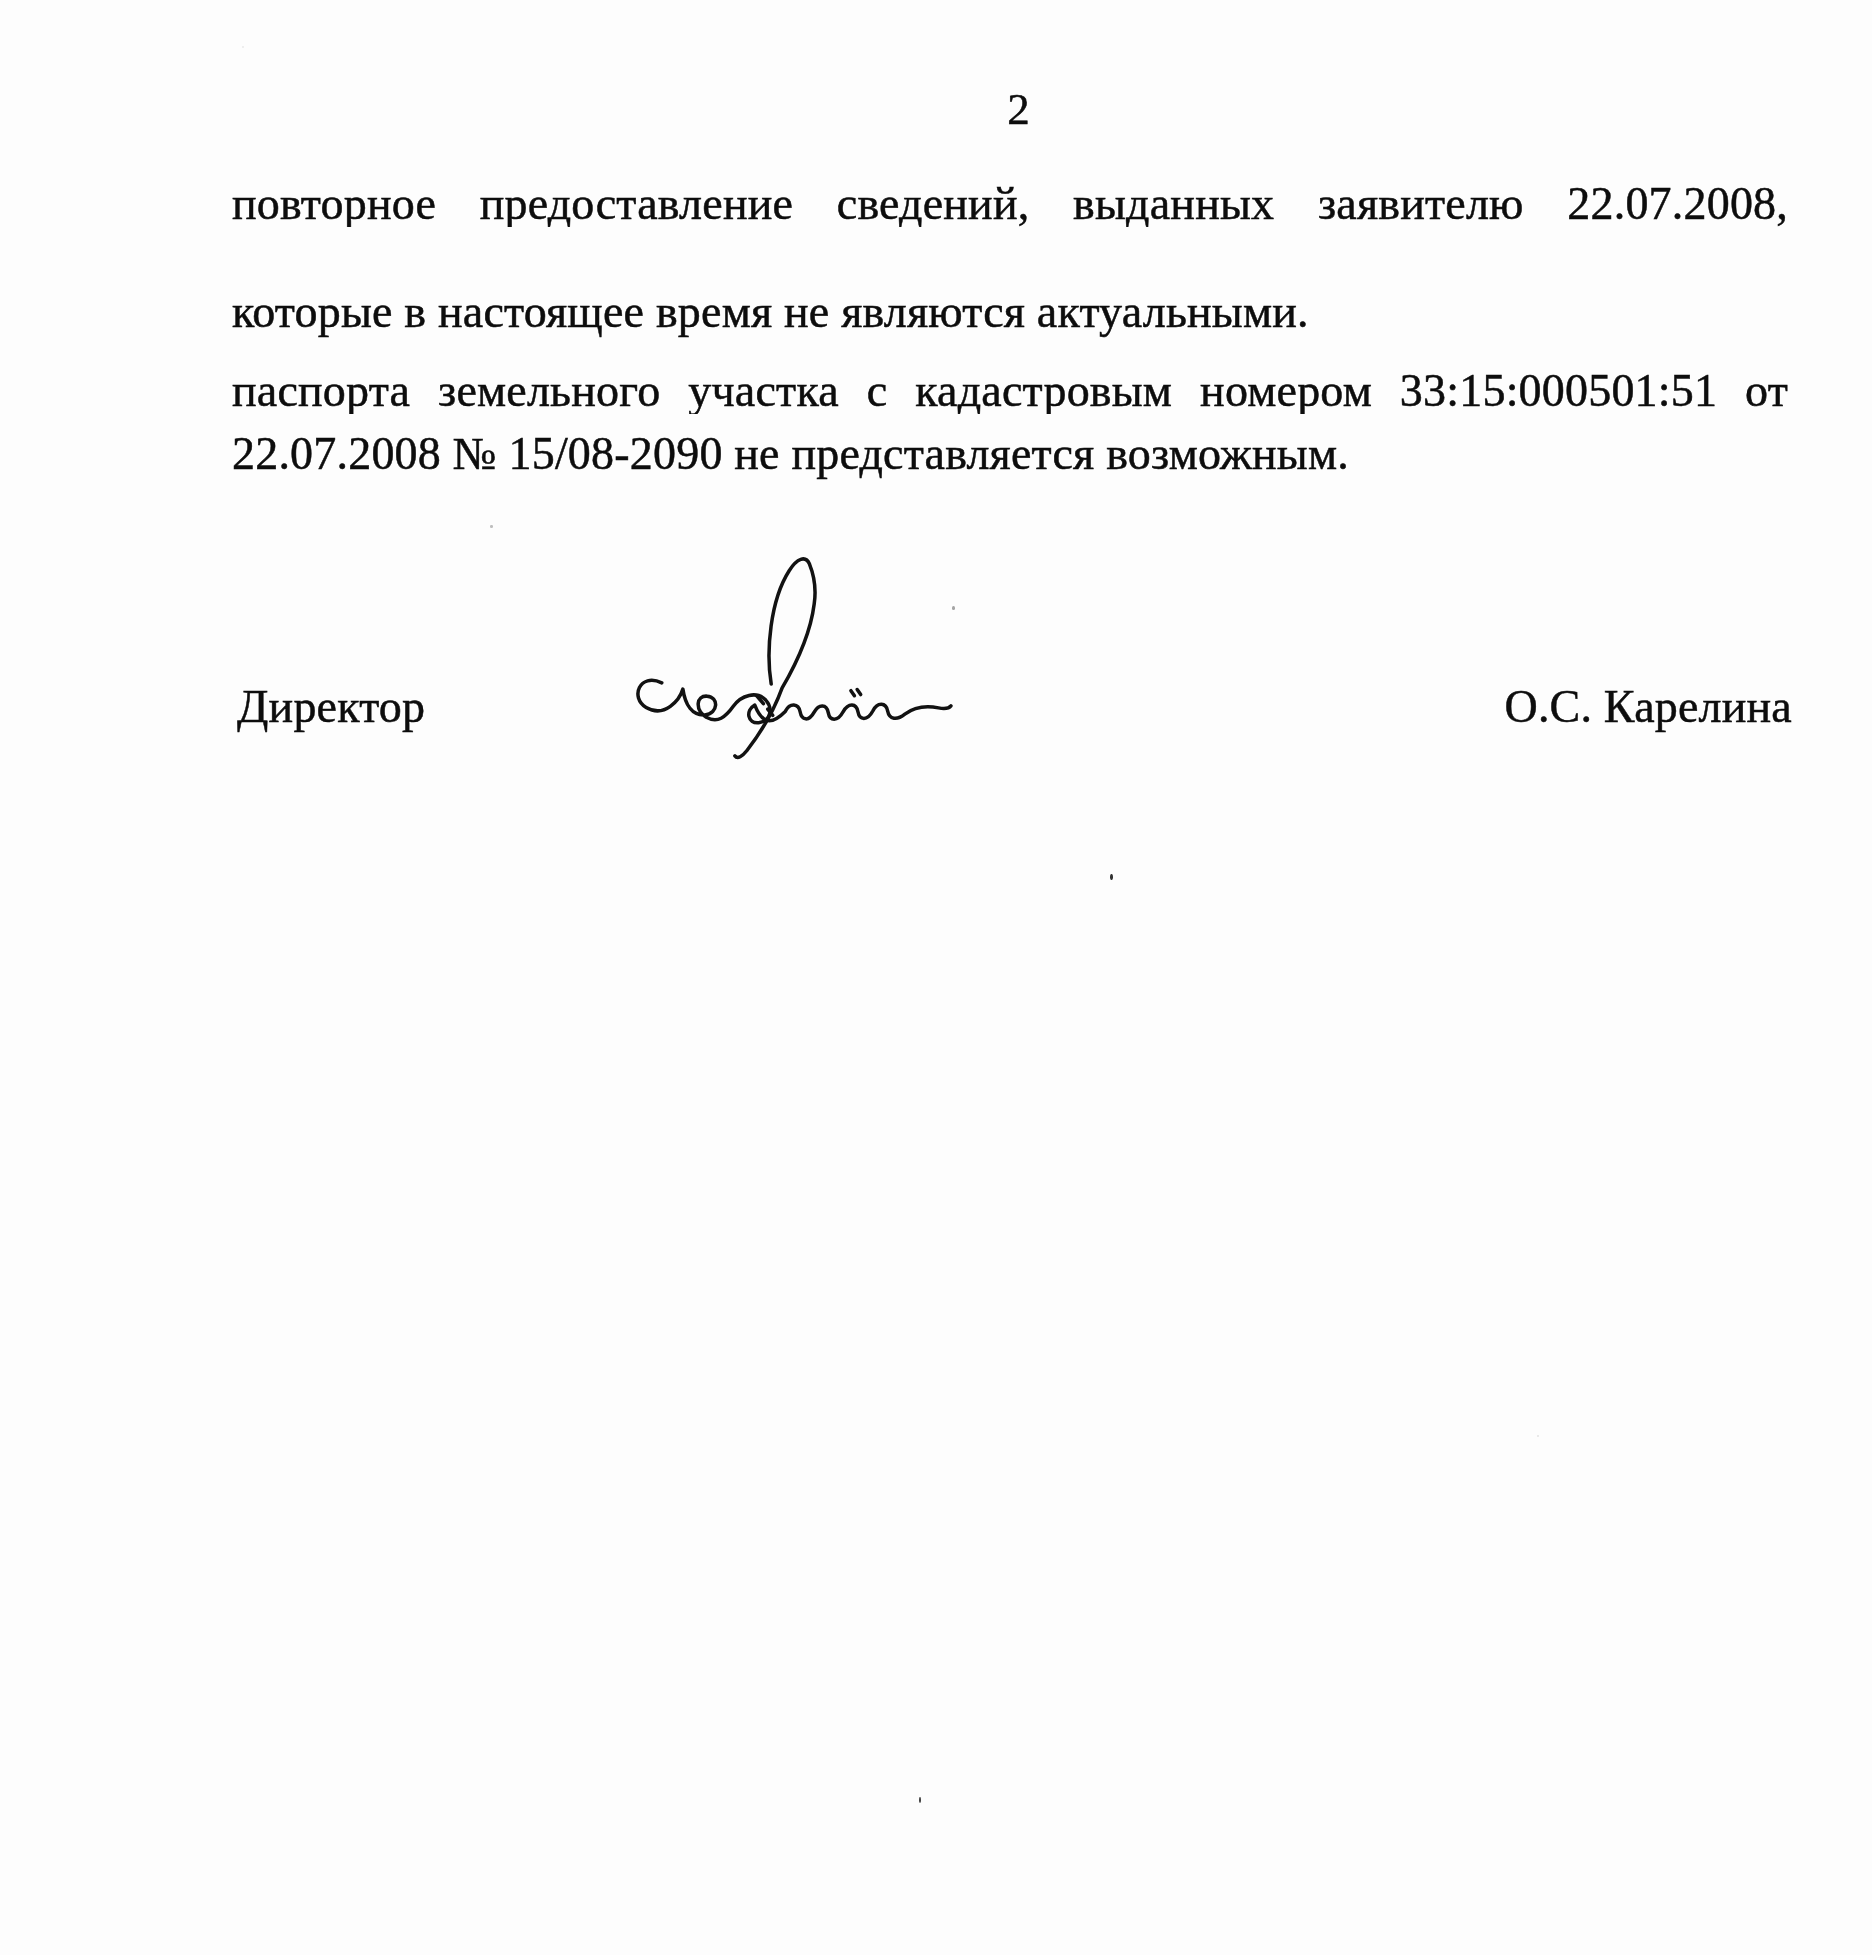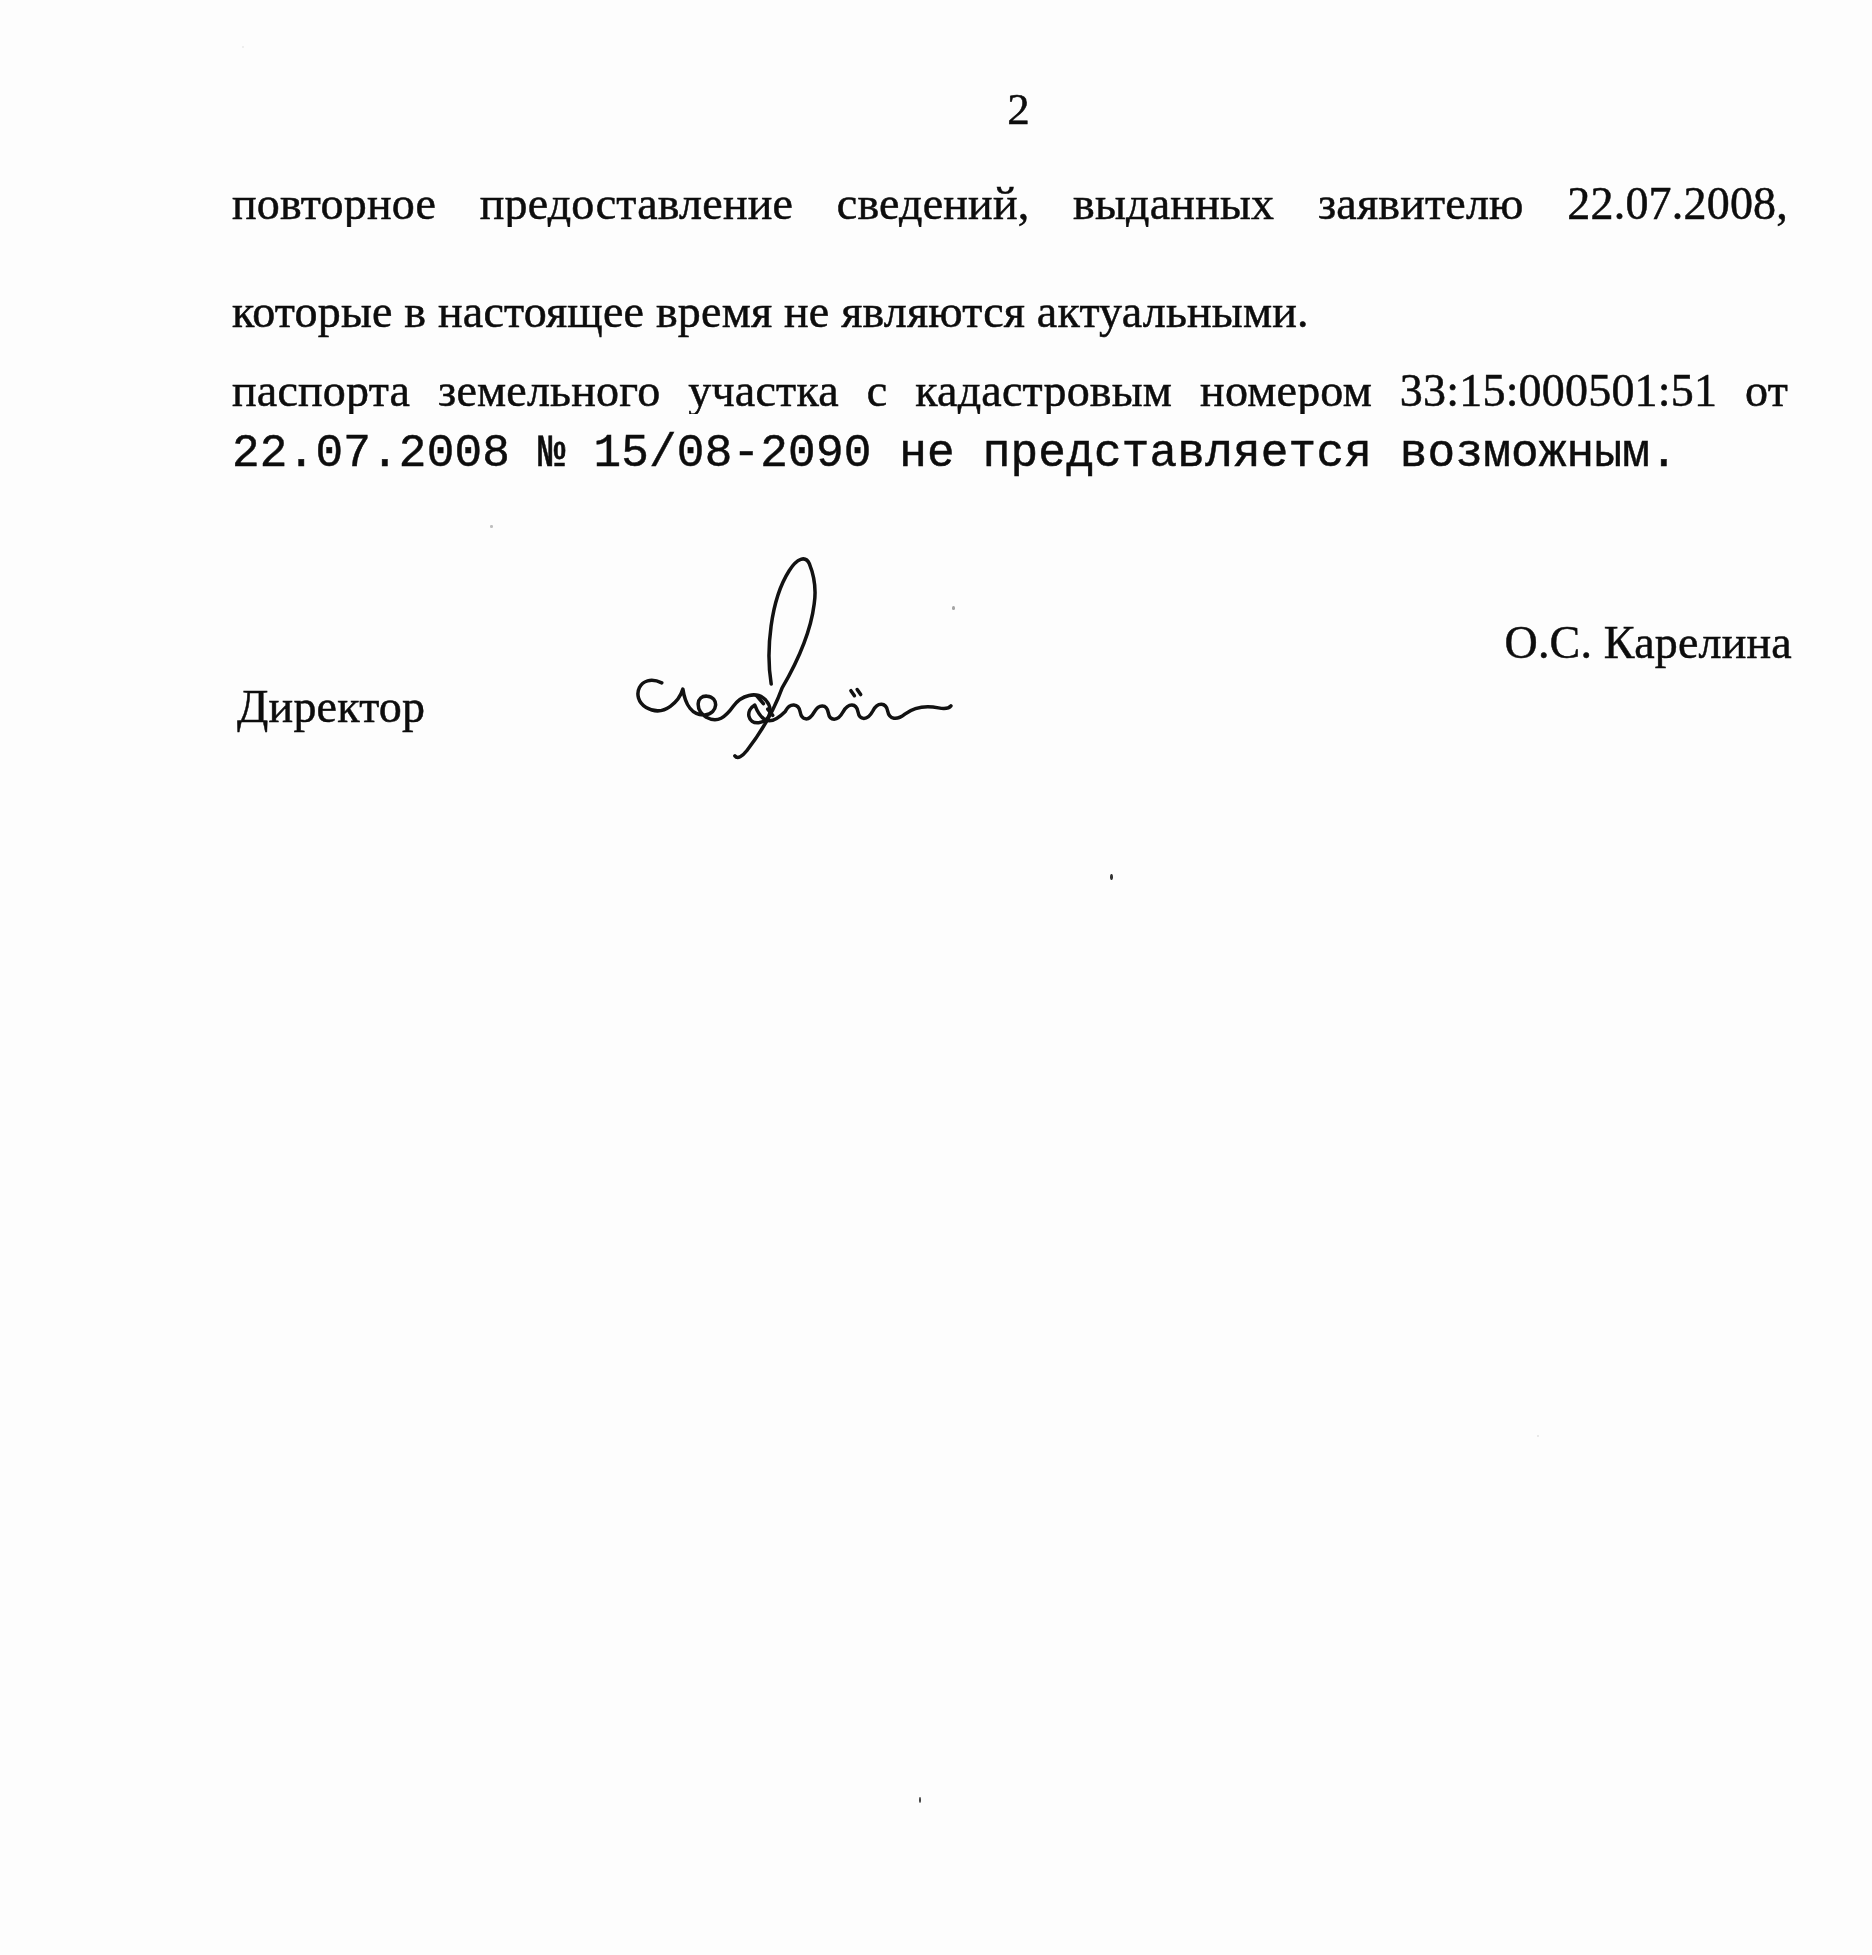--- a/index.html
+++ b/index.html
@@ -38,23 +38,23 @@
     text-align: justify;
     text-align-last: justify;
     overflow: hidden;
     white-space: normal;
   }
   .plain { white-space: nowrap; }
   .l-p1-1 { top: 181px; }
   .l-p1-2 { top: 243px; margin-top: 46px; }
   .l-p2-1 { top: 306px; text-indent: 115px; }
   .l-p2-2 { top: 368px; }
-  .l-p2-3 { top: 431px; font-family: Liberation Mono, monospace; }
+  .l-p2-3 { top: 431px; }
   .sig-role { left: 237px; top: 684px; white-space: nowrap; }
-  .sig-name { right: 80px; top: 620px; white-space: nowrap; }
+  .sig-name { right: 80px; top: 684px; white-space: nowrap; }
   .signature-svg {
     position: absolute;
     left: 618px;
     top: 553px;
     width: 340px;
     height: 223px;
   }
   .speck {
     position: absolute;
     border-radius: 45%;

